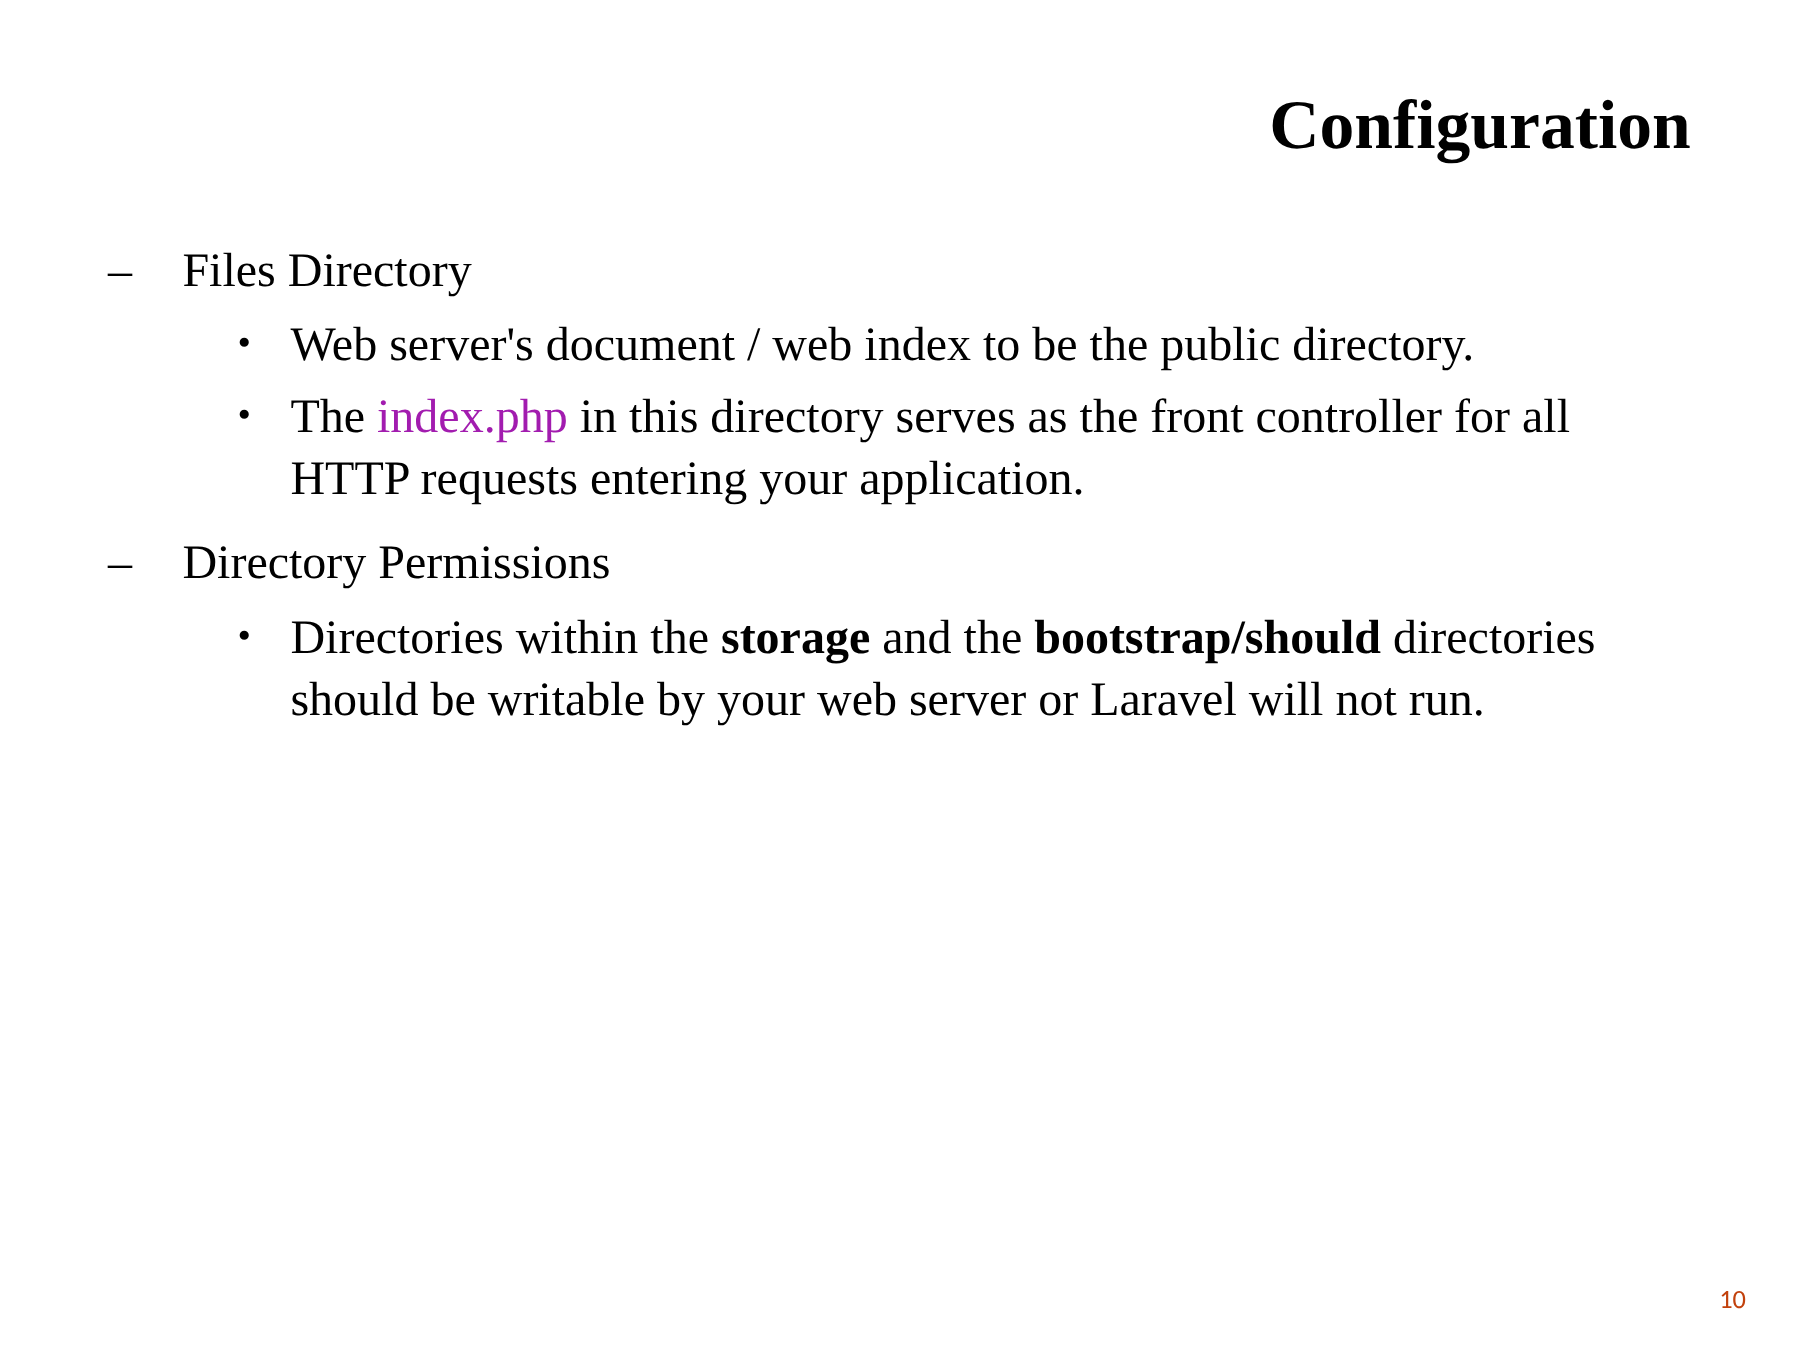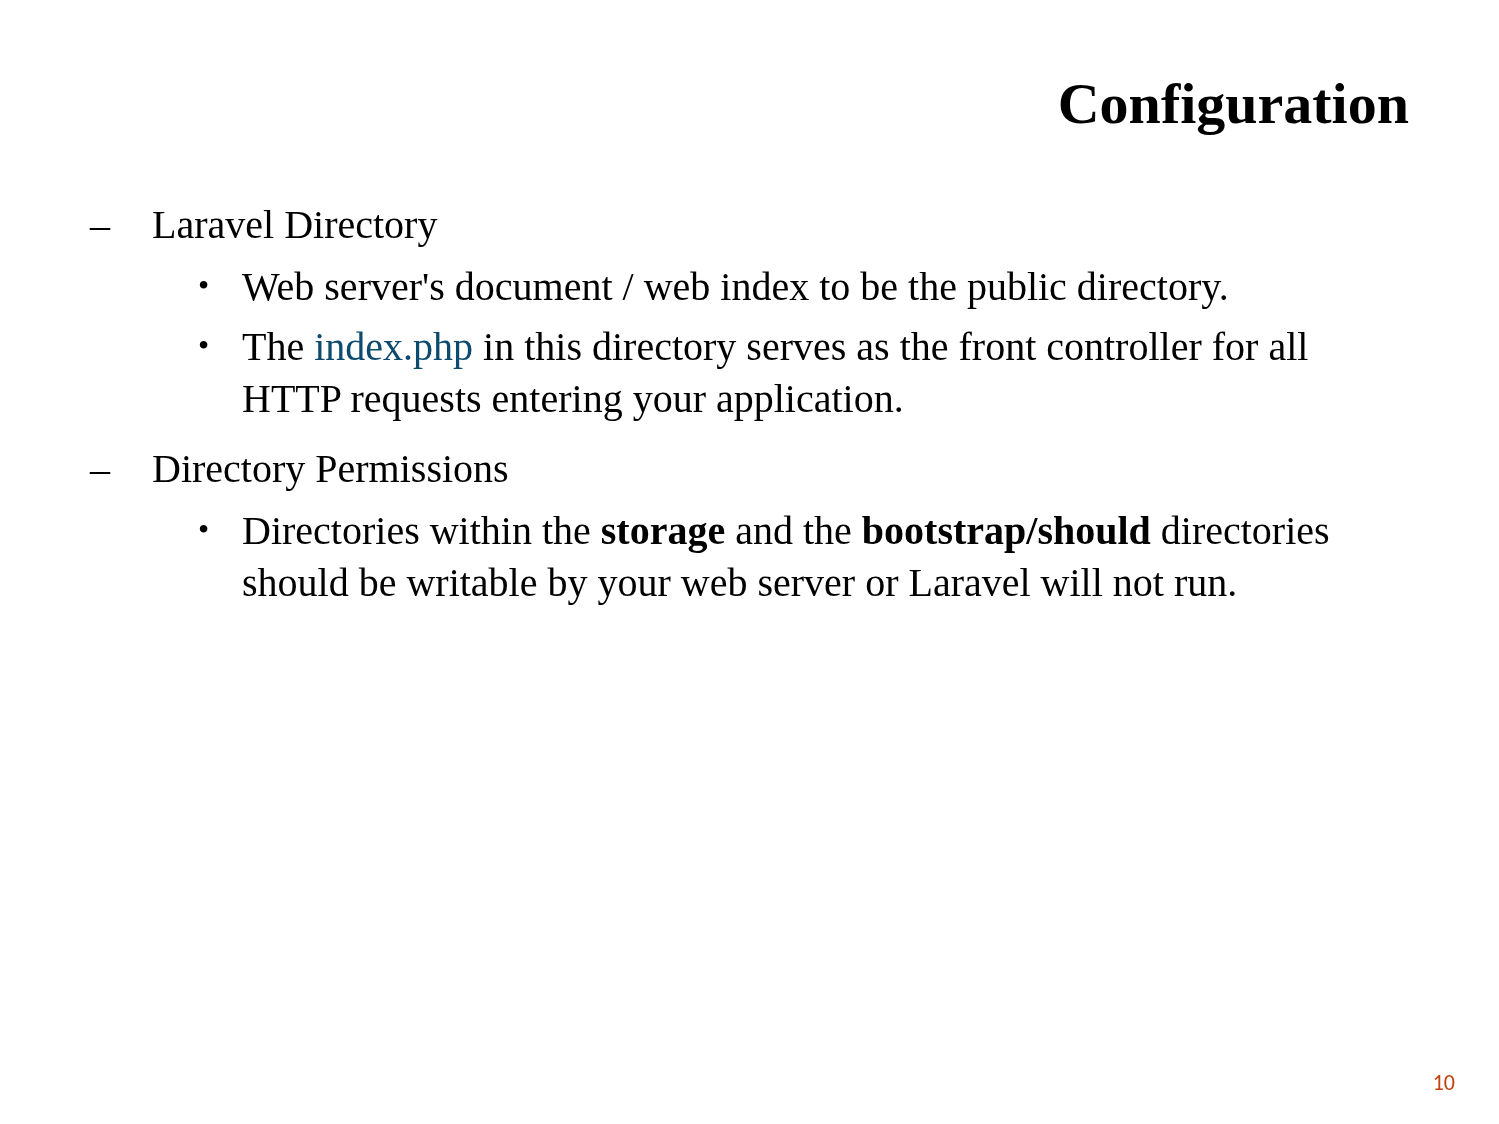--- a/index.html
+++ b/index.html
@@ -56,21 +56,21 @@
     margin-bottom: 8px;
   }
   .dot-list > li::before {
     content: "•";
     position: absolute;
     left: 6px;
     top: 4px;
     font-size: 32px;
   }
   .red {
-    color: #0c4a6e;
+    color: #a21caf;
   }
   .bold {
     font-weight: bold;
     font-family: Liberation Serif, serif;
   }
   .pagenum {
     position: absolute;
     bottom: 28px;
     right: 44px;
     font-family: Calibri, Arial, sans-serif;
@@ -81,21 +81,21 @@
 </head>
 <body>
 
 <div class="slide">
   <h1 class="title">Configuration</h1>
 
   <div class="content">
     <ul class="dash-list">
 
       <li>
-        <span>Laravel Directory</span>
+        <span>Files Directory</span>
         <ul class="dot-list">
           <li>Web server's document / web index to be the public directory.</li>
           <li>
             <span>The </span><span class="red">index.php</span><span> in this directory serves as the front controller for all HTTP requests entering your application.</span>
           </li>
         </ul>
       </li>
 
 
       <li>

